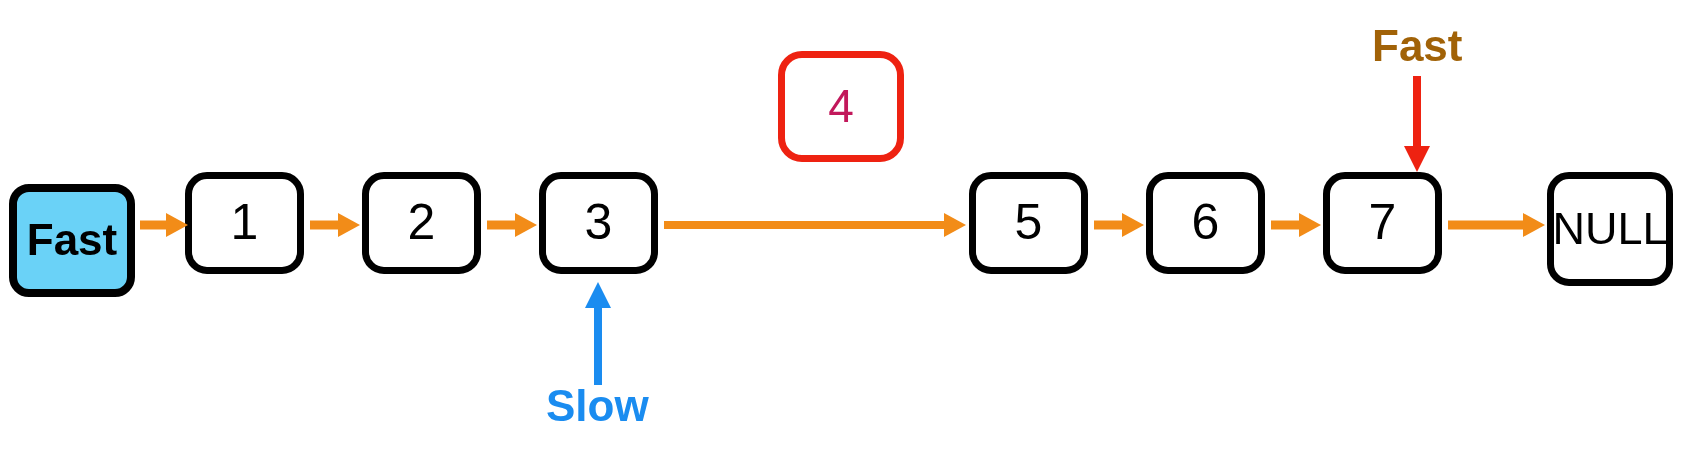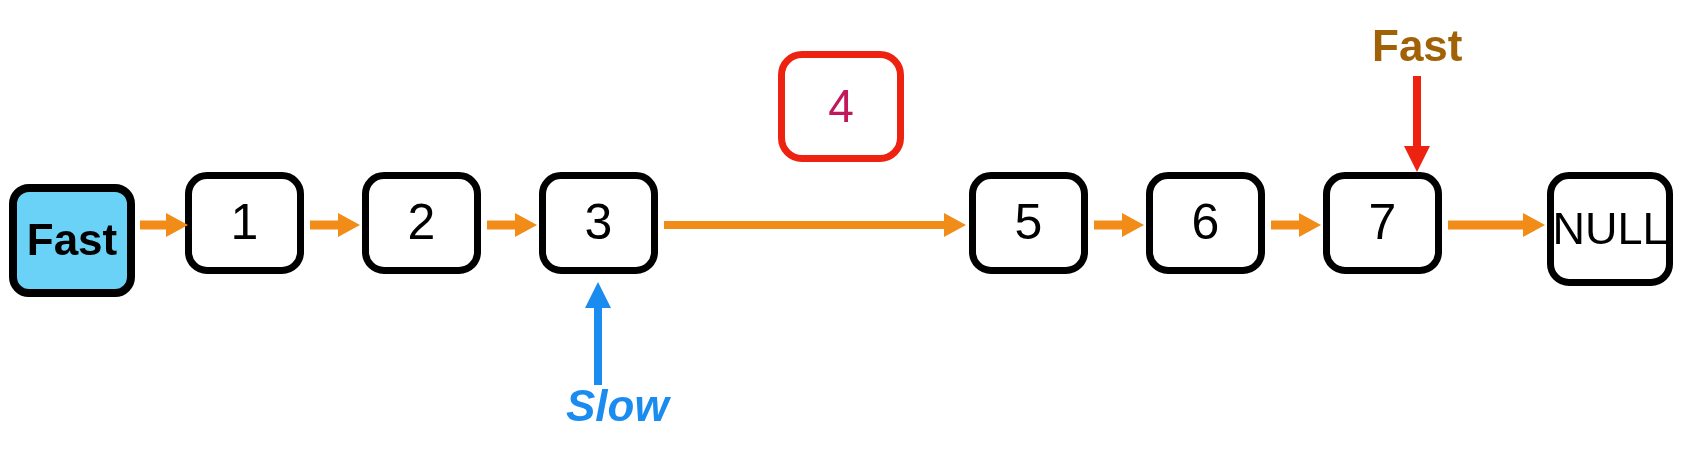--- a/index.html
+++ b/index.html
@@ -180,15 +180,15 @@
     </svg>
   </div>
 
   <div class="pointer-arrow" style="left:583px; top:280px;">
     <svg width="30" height="105" viewBox="0 0 30 105">
       <polygon points="2,28 28,28 15,2" fill="#1a8cf0"></polygon>
       <line x1="15" y1="26" x2="15" y2="105" stroke="#1a8cf0" stroke-width="8"></line>
     </svg>
   </div>
 
-  <div class="pointer-label slow" style="left:566px; top:384px;font-style:italic;">Slow</div>
+  <div class="pointer-label slow" style="left:546px; top:384px;">Slow</div>
 
 </div>
 
 </body></html>

